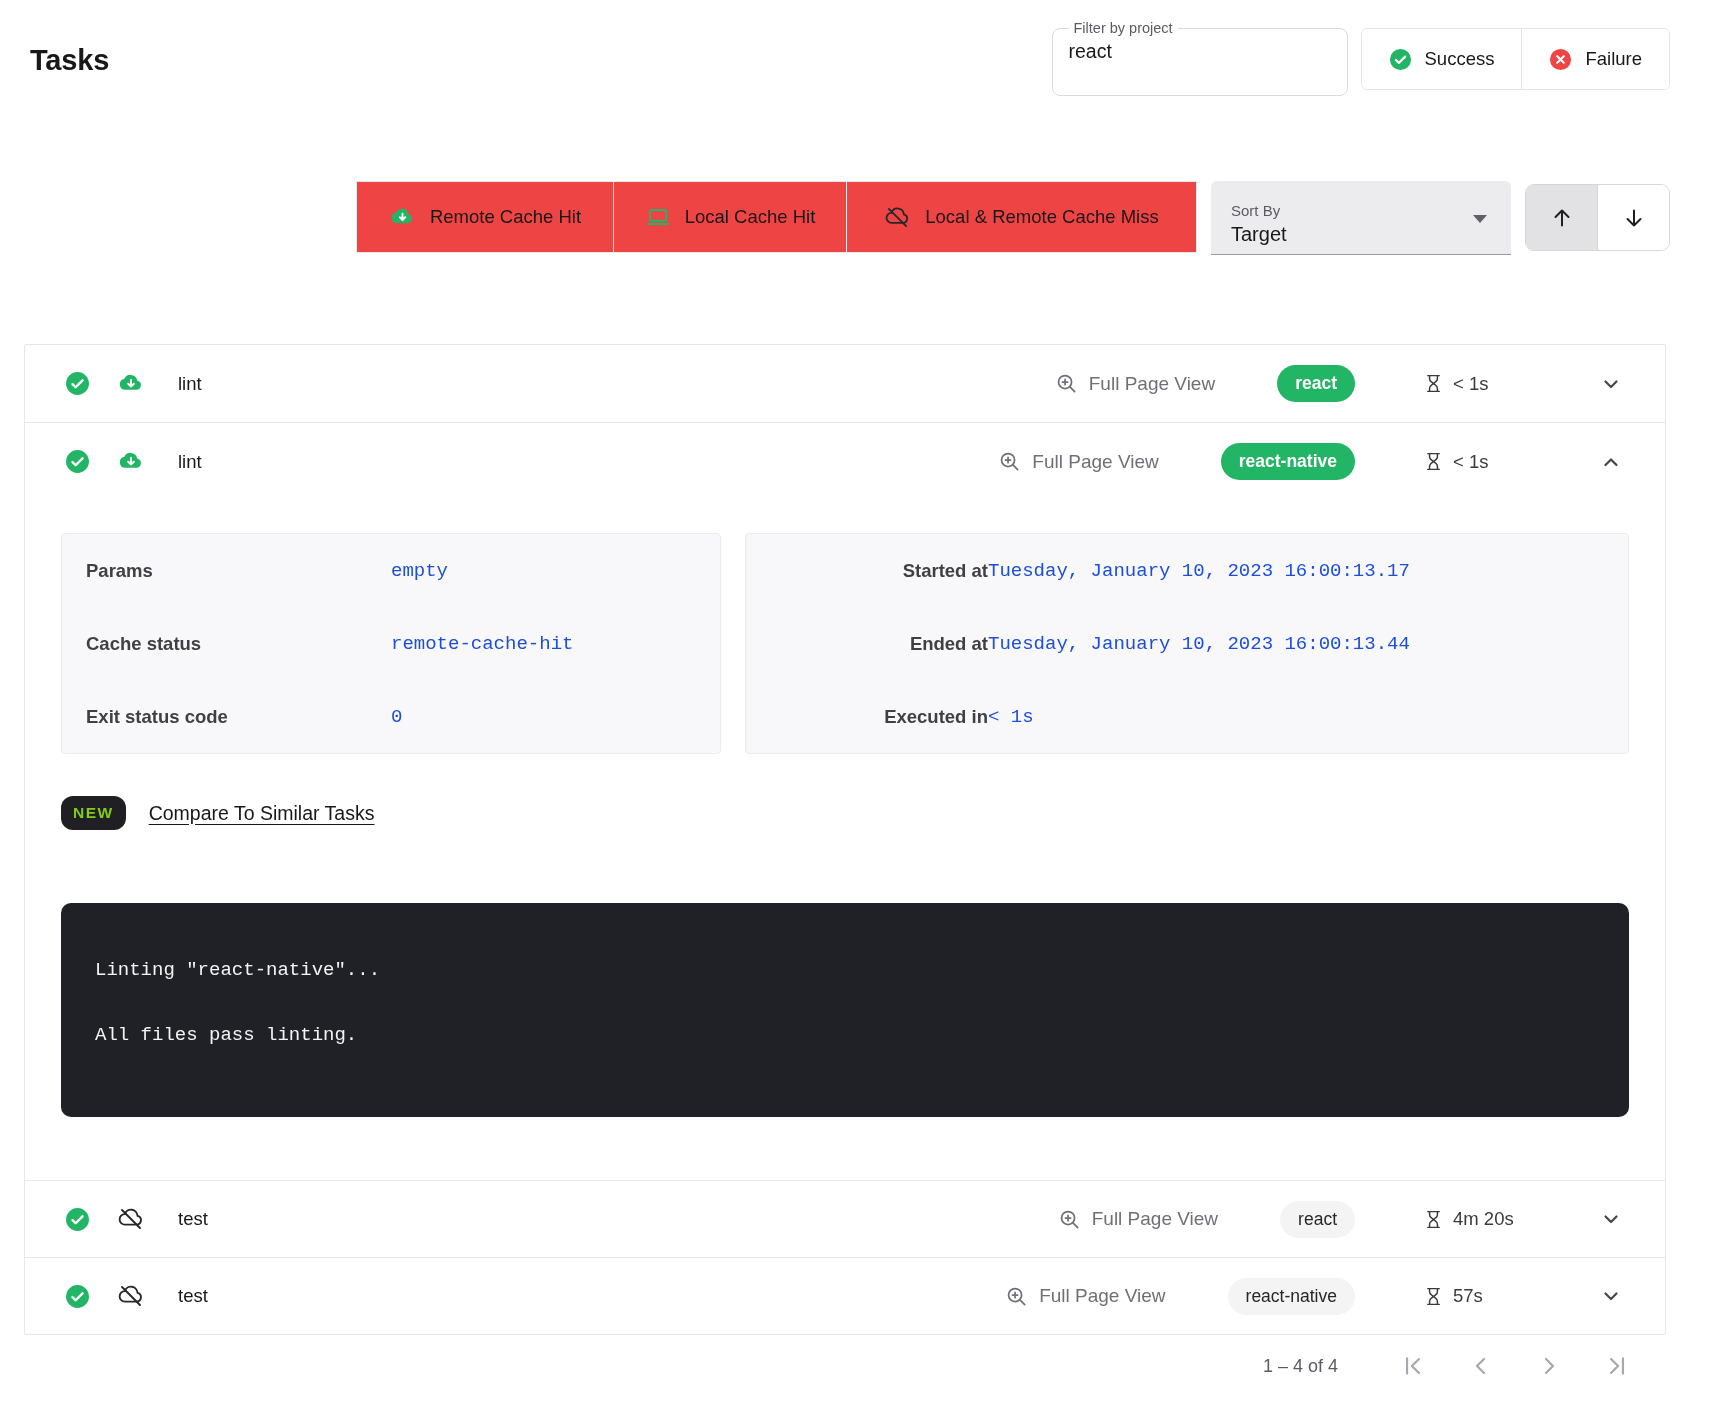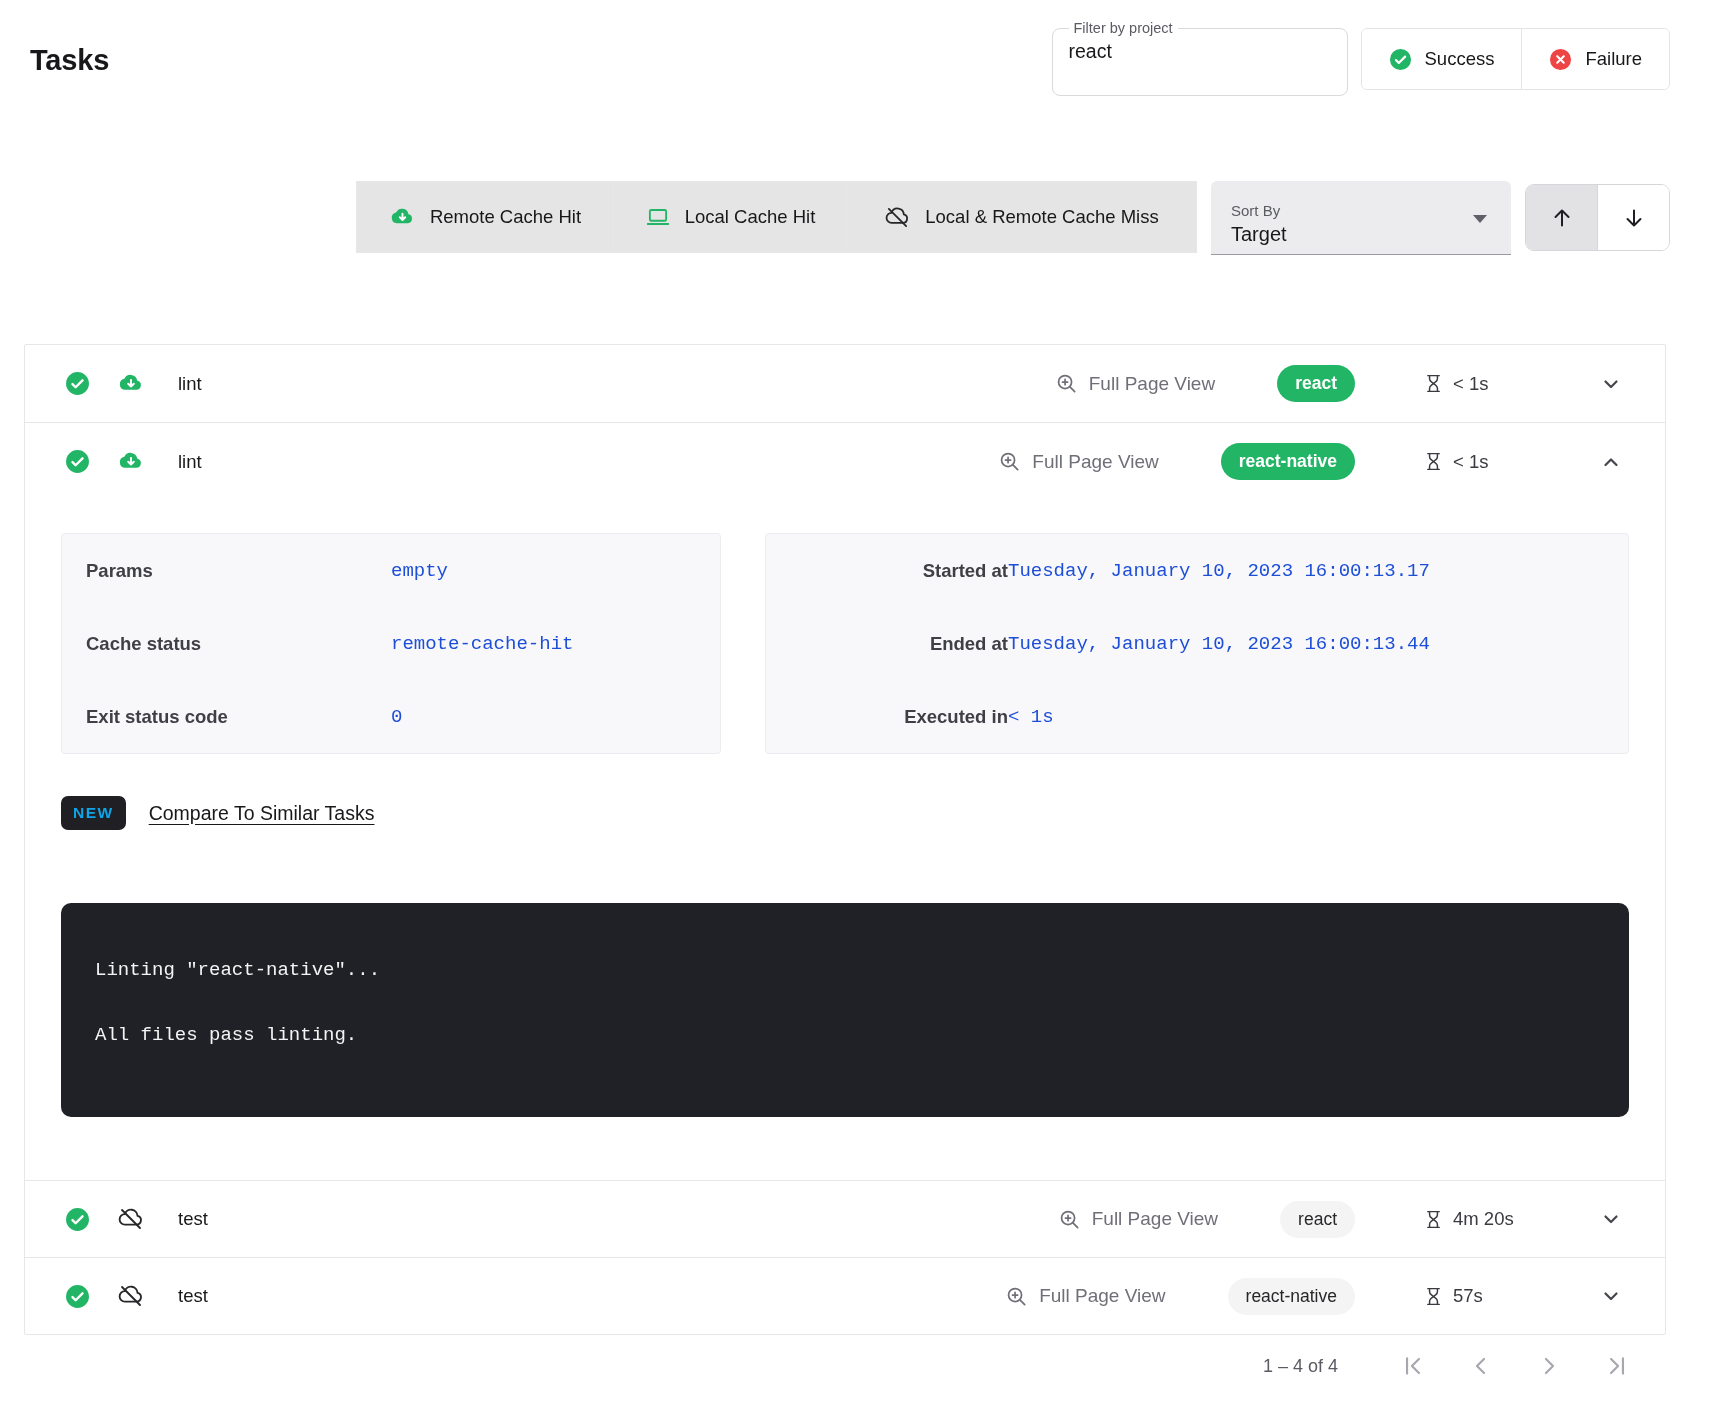--- a/index.html
+++ b/index.html
@@ -20,21 +20,21 @@
   .project-filter legend { font-size:14.5px; color:#5b5b63; padding:0 5px; }
   .project-input { border:0; outline:0; width:100%; font-size:19.5px; font-family:inherit; color:#18181b; padding:4px 0 0; background:transparent; }
 
   .status-group { display:flex; margin-top:8px; height:62px; border:1px solid #e4e4e7; border-radius:6px; overflow:hidden; background:#fff; }
   .status-btn { display:flex; align-items:center; gap:13px; padding:0 27px; background:#fff; border:0; font:inherit; font-size:18.5px; color:#18181b; cursor:pointer; }
   .status-btn + .status-btn { border-left:1px solid #e4e4e7; }
 
   
   .filter-row { position:absolute; top:181px; left:356px; display:flex; align-items:flex-start; }
   .cache-group { display:flex; }
-  .cache-btn { height:72px; display:flex; align-items:center; justify-content:center; gap:14px; background:#e5e5e5; border:1px solid #e7e7ea; font:inherit; font-size:18.5px; color:#18181b; cursor:pointer; }
+  .cache-btn { height:72px; display:flex; align-items:center; justify-content:center; gap:14px; background:#ef4444; border:1px solid #e7e7ea; font:inherit; font-size:18.5px; color:#18181b; cursor:pointer; }
   .cache-btn + .cache-btn { border-left:0; }
   .w1 { width:258px; } .w2 { width:233px; } .w3 { width:350px; }
 
   .sort-select { width:300px; height:74px; margin-left:14px; background:#ececef; border:0; border-bottom:1px solid #9a9aa1; border-radius:6px 6px 0 0; padding:13px 20px 0; position:relative; cursor:pointer; text-align:left; font-family:inherit; display:block; }
   .sort-label { font-size:15px; color:#5b5b63; display:block; }
   .sort-value { font-size:20px; color:#18181b; margin-top:4px; display:block; }
   .sort-caret { position:absolute; right:24px; top:34px; width:0; height:0; border-left:7px solid transparent; border-right:7px solid transparent; border-top:8px solid #606068; }
 
   .dir-group { margin-left:14px; margin-top:3px; height:67px; width:145px; border:1px solid #d6d6da; border-radius:9px; display:flex; overflow:hidden; background:#fff; }
   .dir-btn { flex:1; display:flex; align-items:center; justify-content:center; border:0; background:#fff; cursor:pointer; padding:0; }
@@ -51,31 +51,31 @@
   .row-right { margin-left:auto; display:flex; align-items:center;gap:20px; }
   .fpv { display:flex; align-items:center; gap:11px; border:0; background:none; font:inherit; font-size:19px; color:#6f6f78; cursor:pointer; padding:0; }
   .pill { margin-left:42px; border-radius:999px; padding:8px 18px; font-size:17.5px; white-space:nowrap; }
   .pill-green { background:#22b566; color:#fff; font-weight:600; }
   .pill-grey { background:#f4f4f5; color:#27272a; }
   .duration { margin-left:48px; display:flex; align-items:center; gap:9px; font-size:18.5px; color:#3a3a41; width:120px; }
   .chevron-btn { margin-left:36px; border:0; background:none; cursor:pointer; padding:0; }
 
   
   .expanded-body { padding:33px 36px 63px; cursor:default; }
-  .panels { display:flex; gap:44px; }
+  .panels { display:flex; gap:24px; }
   .panel { background:#f8f8fa; border:1px solid #ececf0; border-radius:4px; padding-left:24px; }
   .panel-left { width:660px; }
   .panel-right { flex:1;text-align:right; }
   .detail-row { height:73px; display:flex; align-items:center; }
   .detail-label { font-weight:700; font-size:18.5px; color:#3f3f46; width:305px; flex:none; }
   .panel-right .detail-label { width:218px; }
   .detail-value { font-family:"Liberation Mono", monospace; font-size:19px; color:#1d4ed8; white-space:nowrap; }
 
   .compare-row { margin-top:42px; display:flex; align-items:center; gap:23px; }
-  .new-badge { background:#1f1f24; color:#0ea5e9; font-size:15.5px; font-weight:700; letter-spacing:1.5px; padding:8px 12px; border-radius:7px; }
+  .new-badge { background:#1f1f24; color:#84cc16; font-size:15.5px; font-weight:700; letter-spacing:1.5px; padding:8px 12px; border-radius:12px; }
   .compare-link { font-size:19.5px; color:#18181b; text-decoration:underline; text-underline-offset:4px; background:none; border:0; font-family:inherit; cursor:pointer; padding:0; }
 
   .terminal { margin-top:73px; height:214px; background:#202127; border-radius:10px; padding:56px 30px 0 34px; color:#f4f4f5; font-family:"Liberation Mono", monospace; font-size:19px; }
   .term-line { white-space:pre; }
   .term-line + .term-line { margin-top:43px; }
 
   
   .pagination { position:absolute; top:1342px; right:86px; display:flex; align-items:center; height:48px; }
   .page-label { font-size:18px; color:#5b5b63; margin-right:62px; }
   .page-btn { border:0; background:none; cursor:pointer; padding:0; margin-left:42px; }

